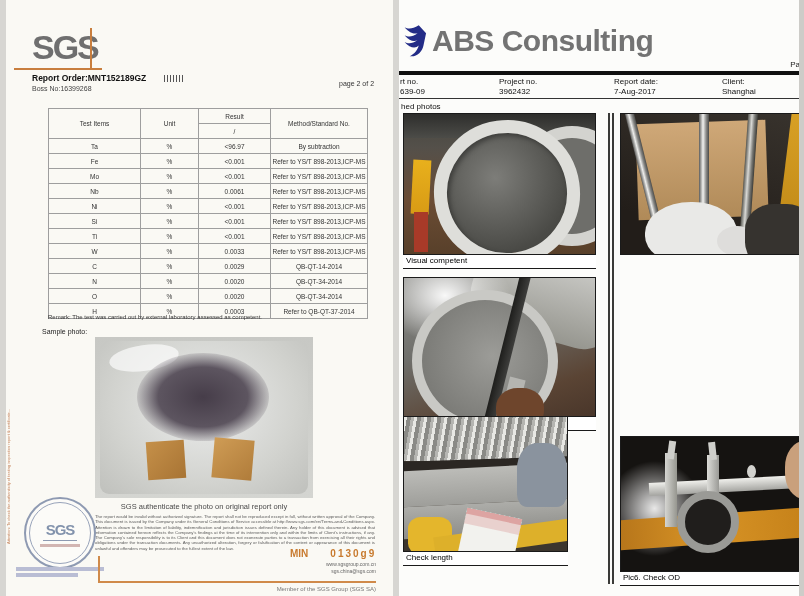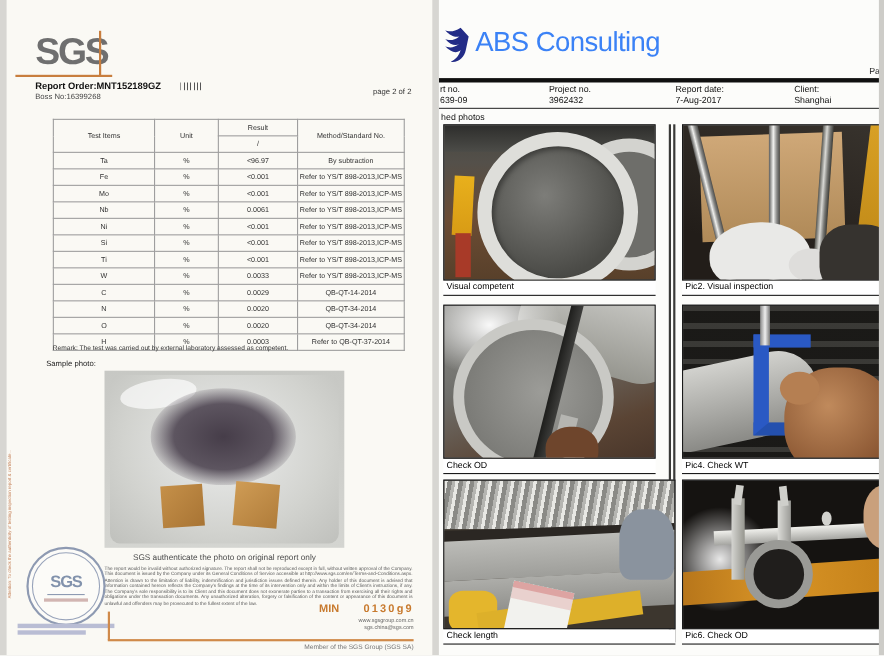--- a/index.html
+++ b/index.html
@@ -48,21 +48,21 @@
   .mincode{left:284px;top:548px;font-size:10px;font-weight:bold;color:#c87a2e;}
   .codege{letter-spacing:2px;margin-left:22px;}
   .url1{left:300px;top:561px;width:70px;text-align:right;font-size:5px;color:#666;}
   .url2{left:300px;top:568px;width:70px;text-align:right;font-size:5px;color:#666;}
   .orule{left:92px;top:581px;width:278px;height:1.5px;background:#d08a4a;}
   .otick{left:92px;top:556px;width:1.5px;height:26px;background:#d08a4a;}
   .member{left:240px;top:586px;width:130px;text-align:right;font-size:6px;color:#777;}
   
   .rpage{left:399px;top:0;width:405px;height:596px;background:#fcfcfa;overflow:hidden;}
   .eagle{left:4px;top:22px;}
-  .abslogo{left:33px;top:24px;font-size:25px;font-weight:normal;color:#3b82f6;letter-spacing:-.5px;}
+  .abslogo{left:33px;top:24px;font-size:30px;font-weight:bold;color:#737373;letter-spacing:-.5px;}
   .pa{right:4px;top:60px;font-size:8px;color:#222;}
   .thick{left:0;top:71px;width:100%;height:3.5px;background:#101010;}
   .hlbl{top:77px;font-size:8px;color:#111;}
   .hval{top:87px;font-size:8px;color:#111;}
   .thin{left:0;top:98px;width:100%;height:1px;background:#333;}
   .attphotos{left:2px;top:102px;font-size:8px;color:#111;}
   .vline{top:113px;height:471px;width:1.5px;background:#3a3a38;}
   .cell{position:absolute;}
   .photo{position:relative;border:1px solid #1a1a1a;overflow:hidden;background:#666;}
   .cap{height:12px;border-bottom:1.5px solid #1a1a1a;font-size:8px;color:#000;padding:1px 0 0 3px;background:#fff;}
@@ -254,51 +254,37 @@
         <div class="ly" style="inset:0;background:linear-gradient(200deg,#38332d,#221d19 78%)"></div>
         <div class="ly" style="left:16px;top:8px;width:130px;height:96px;background:linear-gradient(180deg,#cfa878,#b08a58);transform:rotate(-2deg)"></div>
         <div class="ly" style="left:22px;top:-8px;width:9px;height:160px;background:linear-gradient(90deg,#5a5a58,#eeeeec 40%,#8a8a88 70%,#4a4a48);transform:rotate(-14deg)"></div>
         <div class="ly" style="left:78px;top:-6px;width:10px;height:160px;background:linear-gradient(90deg,#5a5a58,#f2f2f0 40%,#8a8a88 72%,#4a4a48)"></div>
         <div class="ly" style="left:122px;top:-6px;width:10px;height:160px;background:linear-gradient(90deg,#55554f,#d8d8d4 40%,#7a7a76 70%,#3a3a36);transform:rotate(4deg)"></div>
         <div class="ly" style="right:-4px;top:-4px;width:22px;height:116px;background:linear-gradient(180deg,#d9a125,#c18a18);transform:rotate(7deg)"></div>
         <div class="ly" style="left:24px;bottom:-10px;width:92px;height:62px;background:#e9e9e7;border-radius:50% 48% 42% 45%"></div>
         <div class="ly" style="left:96px;bottom:-2px;width:40px;height:30px;background:#dedddb;border-radius:50%"></div>
         <div class="ly" style="right:-12px;bottom:-14px;width:70px;height:64px;background:#36332f;border-radius:40%"></div>
       </div>
-      <div class="cap"><span>Pic2. Visual inspection</span></div>
     </div>
 
     <div class="cell" style="left:4px;top:277px;width:193px">
       <div class="photo" style="height:138px">
         <div class="ly" style="inset:0;background:linear-gradient(160deg,#8d8d89,#6f6f6b 40%,#5a4434 78%,#49362a)"></div>
         <div class="ly" style="right:-25px;top:-14px;width:150px;height:74px;background:linear-gradient(180deg,#c6c6c2,#96968f);border-radius:34px;transform:rotate(16deg)"></div>
         <div class="ly" style="left:-24px;top:-30px;width:130px;height:95px;background:radial-gradient(closest-side,rgba(255,255,255,.95),rgba(255,255,255,0))"></div>
         <div class="ly" style="left:8px;top:12px;width:126px;height:122px;border-radius:50%;border:10px solid #c9c9c5;background:radial-gradient(circle at 56% 46%,#9c9c98,#7a7a76 76%)"></div>
         <div class="ly" style="left:96px;top:-16px;width:11px;height:188px;background:linear-gradient(90deg,#1e1e1c,#3e3e3c);transform:rotate(14deg)"></div>
         <div class="ly" style="left:102px;bottom:6px;width:16px;height:32px;background:#b5b5b1;transform:rotate(14deg)"></div>
         <div class="ly" style="left:92px;bottom:-14px;width:48px;height:42px;background:#6e452c;border-radius:45%"></div>
       </div>
       <div class="cap"><span>Check OD</span></div>
     </div>
 
-    <div class="cell" style="left:221px;top:277px;width:184px">
-      <div class="photo" style="height:138px">
-        <div class="ly" style="inset:0;background:#1b1a18"></div>
-        <div class="ly" style="inset:0;background:repeating-linear-gradient(180deg,rgba(130,130,124,.3) 0 5px,rgba(25,25,22,.15) 5px 16px)"></div>
-        <div class="ly" style="left:-34px;bottom:14px;width:158px;height:74px;background:linear-gradient(180deg,#d2d2ce,#a9a9a5 58%,#8a8a86);border-radius:36px;transform:rotate(-12deg)"></div>
-        <div class="ly" style="left:64px;top:26px;width:38px;height:68px;border-left:14px solid #2a59c4;border-top:12px solid #2a59c4;border-bottom:12px solid #2450ae"></div>
-        <div class="ly" style="left:70px;top:-6px;width:9px;height:42px;background:linear-gradient(90deg,#888,#eee,#777)"></div>
-
-        <div class="ly" style="right:-10px;bottom:-18px;width:100px;height:100px;background:radial-gradient(circle at 40% 35%,#c08a5c,#8a5632 72%);border-radius:45%"></div>
-        <div class="ly" style="left:88px;top:60px;width:36px;height:30px;background:#b57f52;border-radius:50%"></div>
-      </div>
-      <div class="cap"><span>Pic4. Check WT</span></div>
-    </div>
-
-    <div class="cell" style="left:4px;top:436px;width:211px">
+
+    <div class="cell" style="left:4px;top:416px;width:165px">
       <div class="photo" style="height:134px">
         <div class="ly" style="inset:0;background:#3c362e"></div>
         <div class="ly" style="left:0;top:0;width:100%;height:44px;background:repeating-linear-gradient(100deg,#e8e8e4 0 3px,#8a8a86 3px 7px,#b5b5b1 7px 10px)"></div>
         <div class="ly" style="left:-4px;top:42px;width:105%;height:10px;background:#2b2723;transform:rotate(-2deg)"></div>
         <div class="ly" style="left:-6px;top:50px;width:108%;height:36px;background:linear-gradient(180deg,#bcbcb8,#9e9e9a);transform:rotate(-3deg)"></div>
         <div class="ly" style="left:-6px;top:86px;width:108%;height:32px;background:linear-gradient(180deg,#adadA9,#8e8e8a);transform:rotate(-3deg)"></div>
         <div class="ly" style="right:0;top:26px;width:50px;height:64px;background:#8a939e;border-radius:40% 40% 20% 20%"></div>
         <div class="ly" style="left:4px;bottom:-4px;width:44px;height:38px;background:#e4b62c;border-radius:30%"></div>
         <div class="ly" style="left:30px;bottom:2px;width:150px;height:22px;background:#ddb02a;transform:rotate(-8deg)"></div>
         <div class="ly" style="left:58px;bottom:-8px;width:56px;height:46px;background:#f2f2ee;transform:rotate(12deg);box-shadow:inset 0 6px 0 rgba(200,80,80,.35), inset 0 16px 0 rgba(200,80,80,.2)"></div>

